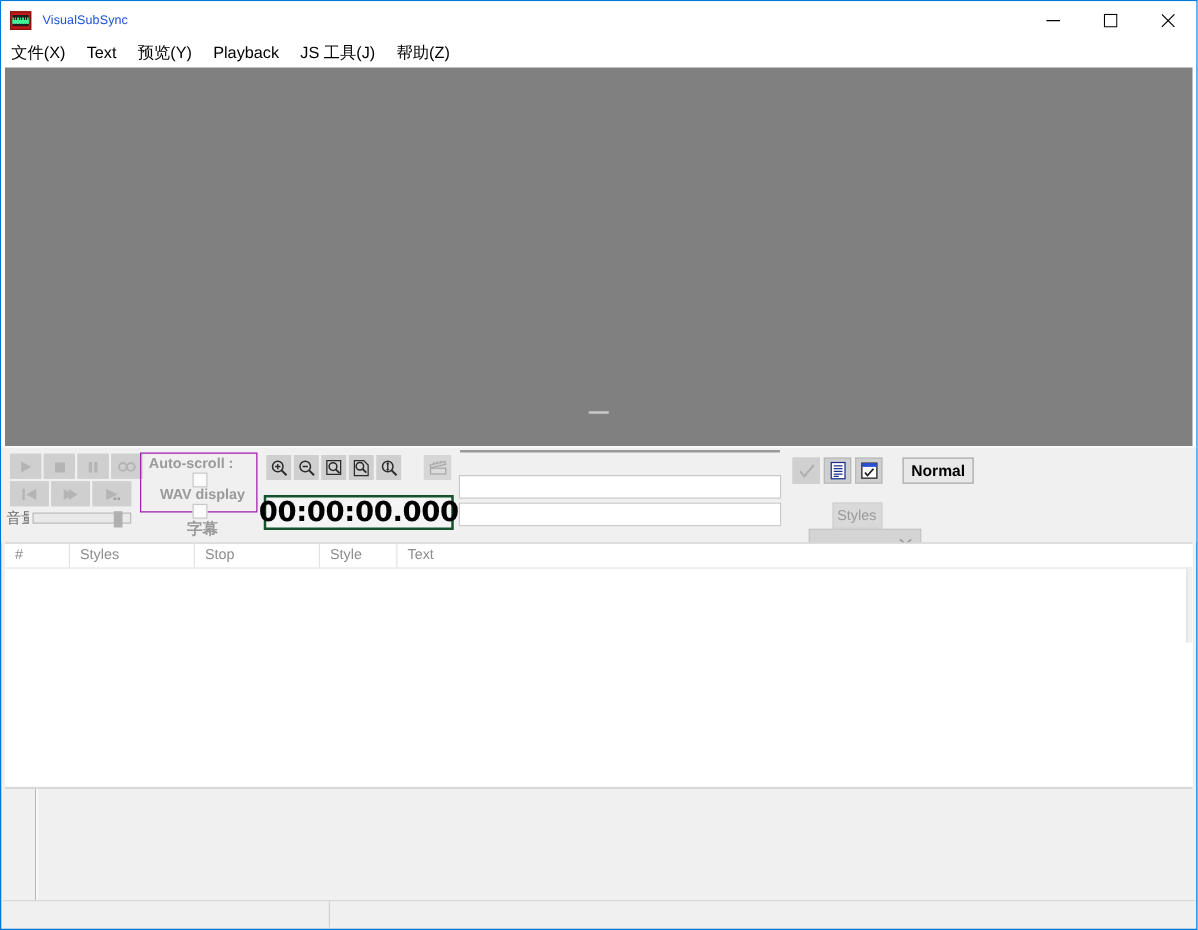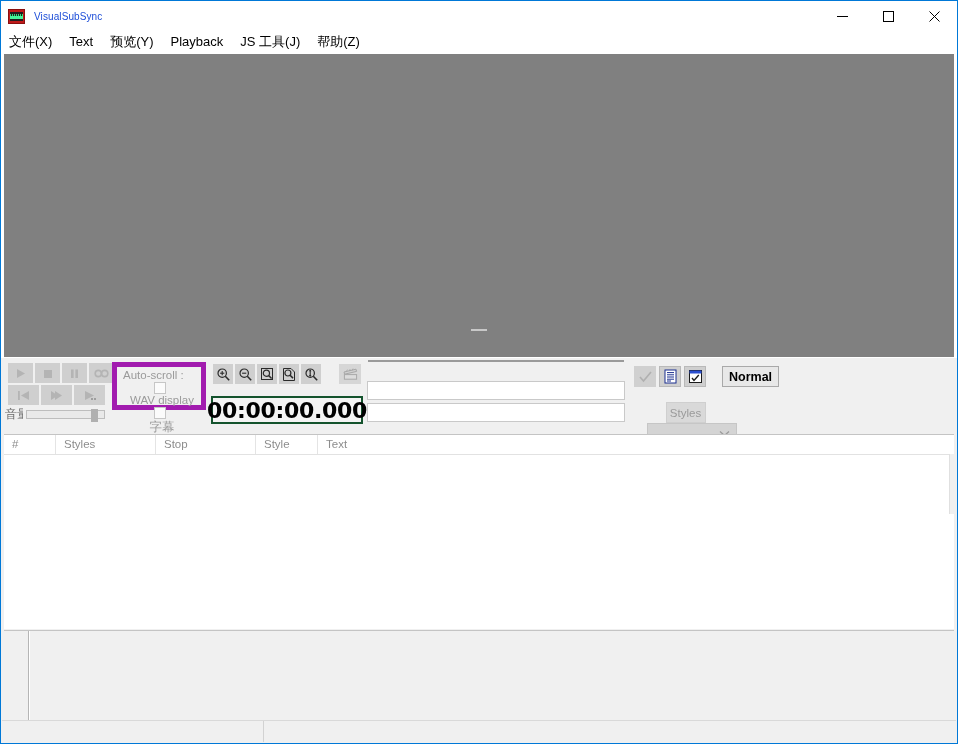--- a/index.html
+++ b/index.html
@@ -170,23 +170,24 @@
     position: absolute;
     right: 6px; top: -2px;
     width: 7px; height: 13px;
     background: #b0b0b0;
   }
 
   .autoscroll-group {
     position: absolute;
     left: 111px; top: 4px;
     width: 94px; height: 48px;
-    border: 5px solid #a21caf;
+    border: 1px solid #a21caf;
     background: transparent;
     box-sizing: border-box;
+    font-weight: bold;
   }
   .as-title {
     font-size: 11.5px;
     color: #9a9a9a;
     padding: 2px 0 0 6px;
   }
   .cb-row {
     display: flex; align-items: center;
     padding-left: 6px;
     margin-top: 1px;

